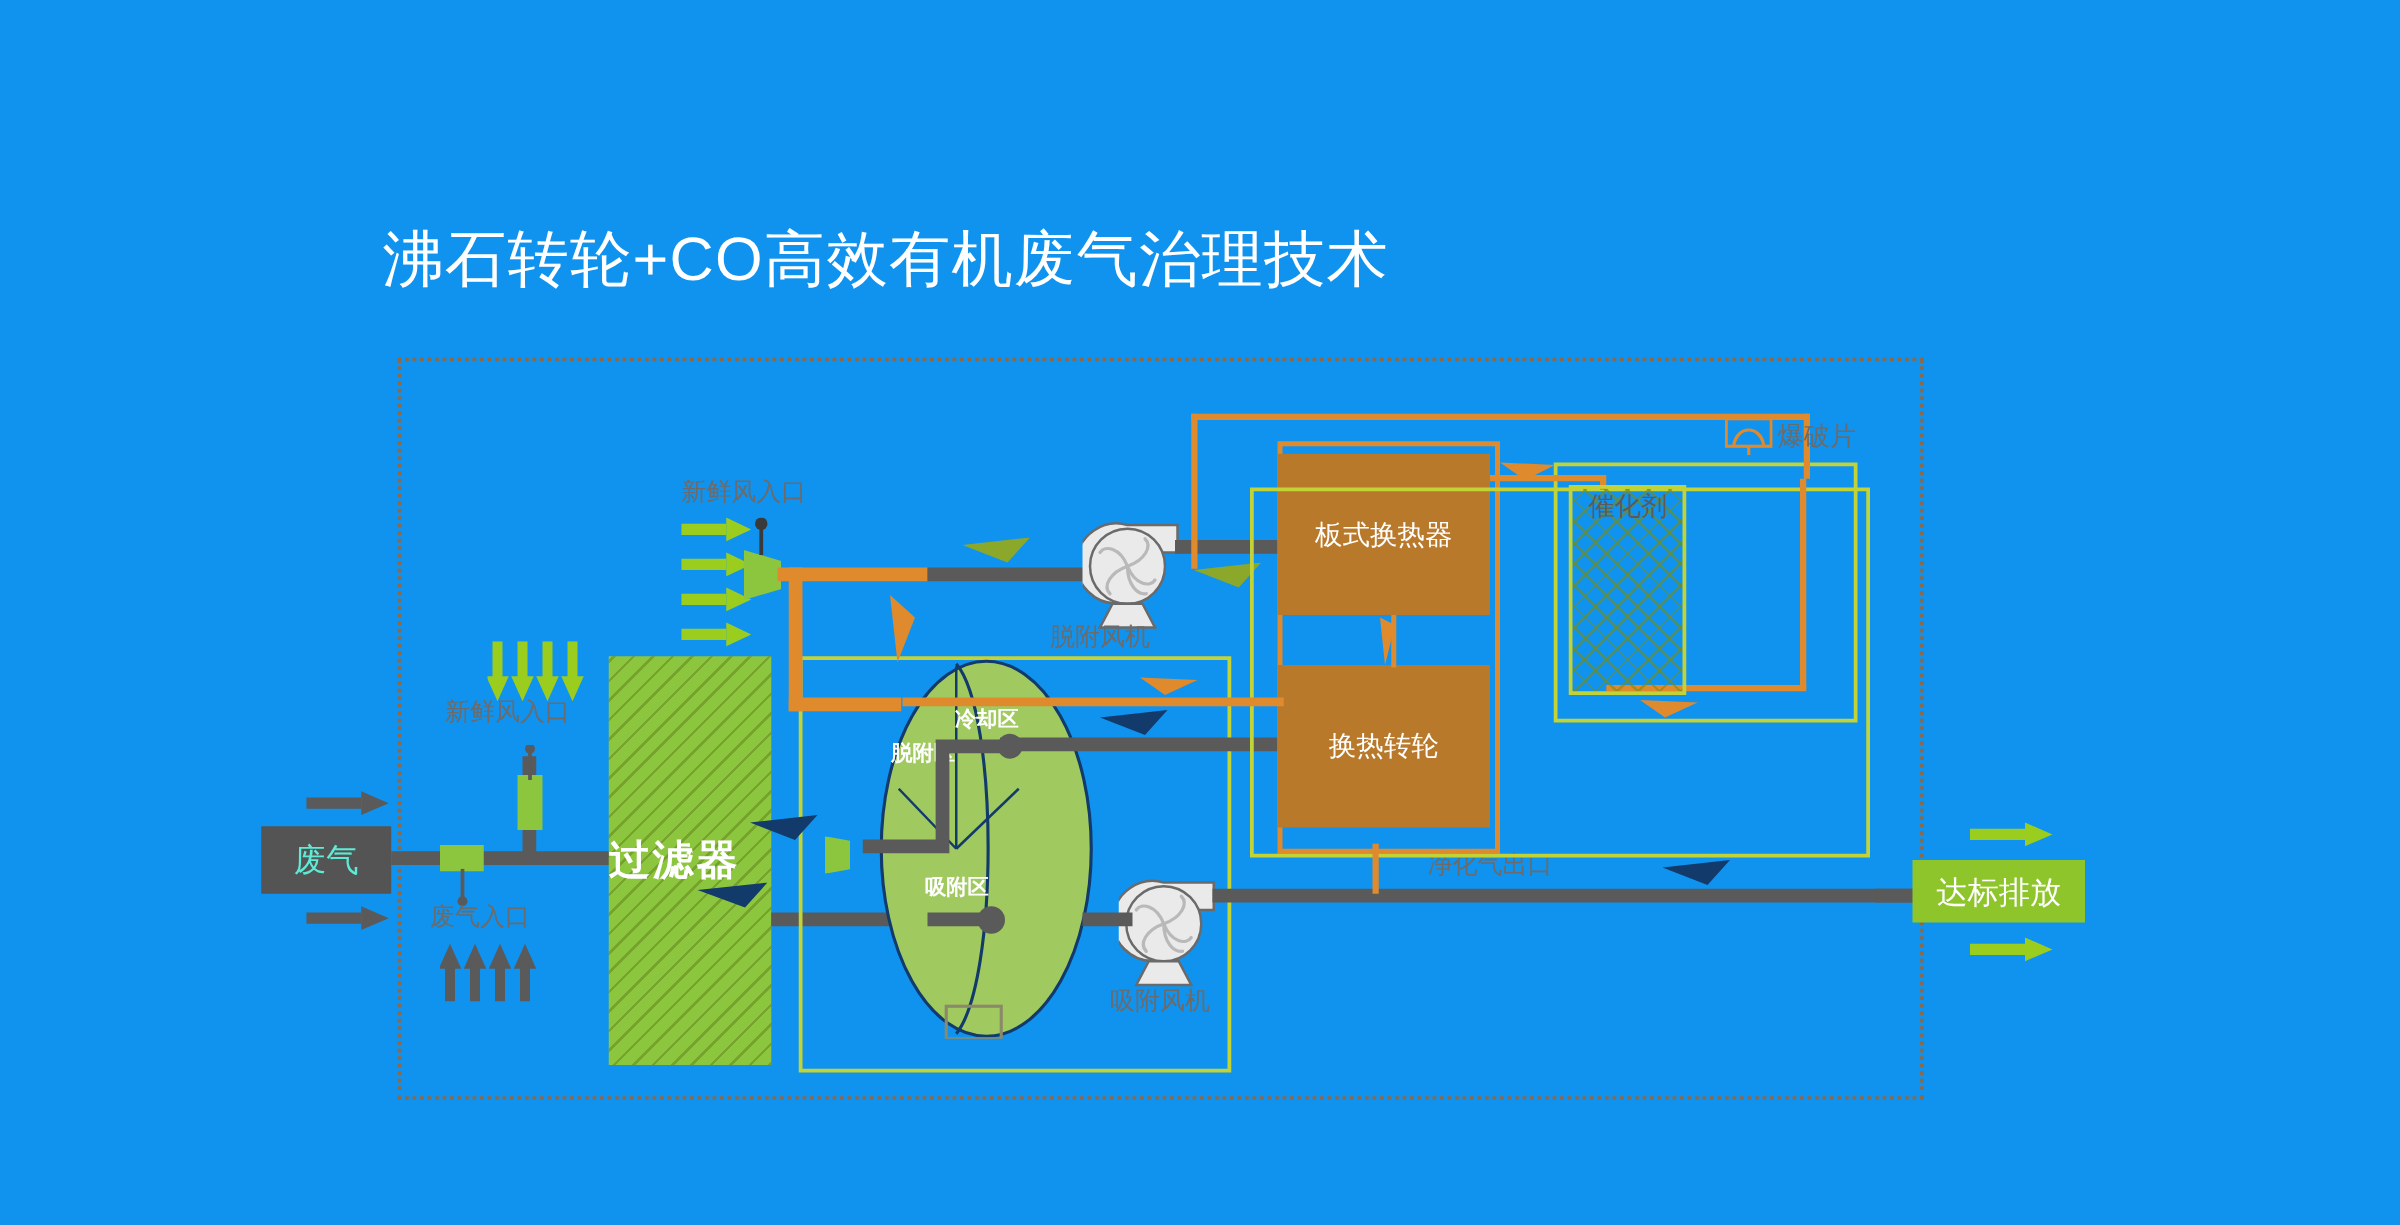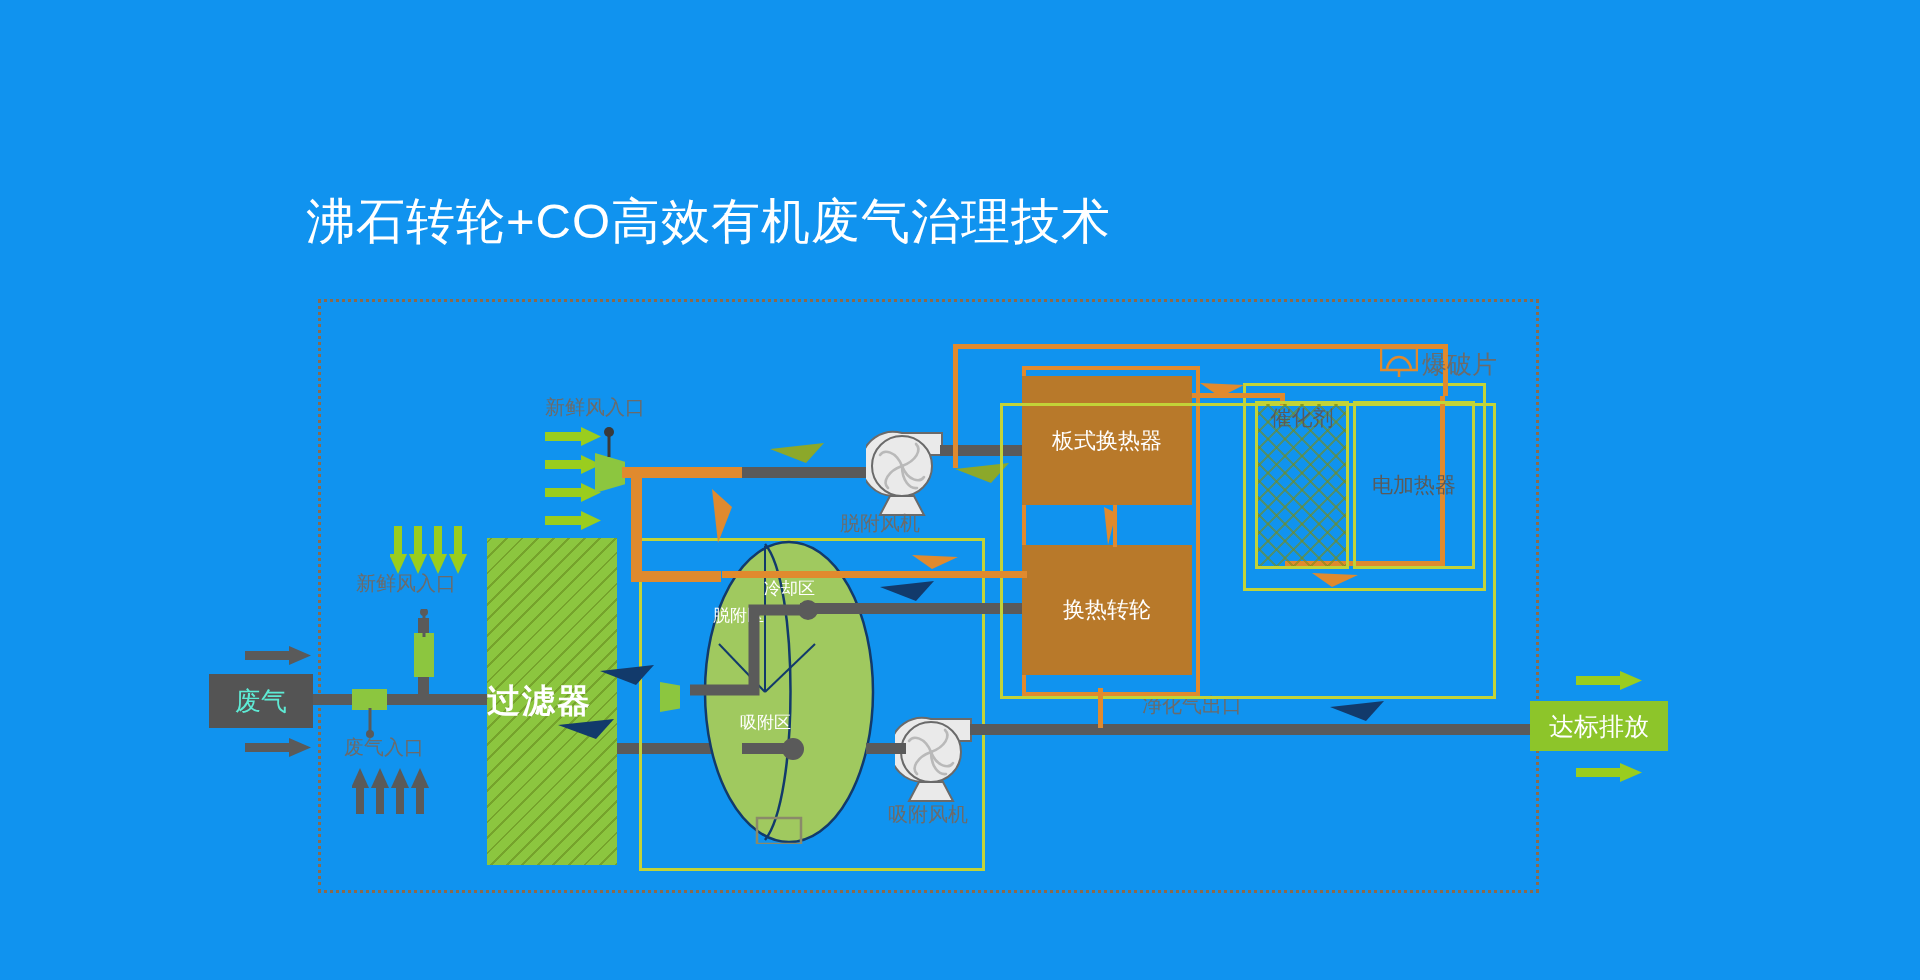--- a/index.html
+++ b/index.html
@@ -1,40 +1,40 @@
 <!DOCTYPE html>
 <html><head>
 <meta charset="utf-8">
 <style>
   html,body{margin:0;padding:0;}
   body{
     width:1920px;height:980px;overflow:hidden;
     background:#1093EF;
     font-family:"Liberation Sans","DejaVu Sans",sans-serif;
   }
-  #stage{position:relative;width:1920px;height:713px;margin-top:13px;}
+  #stage{position:relative;width:1920px;height:713px;}
   .abs{position:absolute;}
 
   
   #title{
     left:306px; top:178px;
     font-size:49px; line-height:60px; color:#ffffff; letter-spacing:1px;
     white-space:nowrap; font-weight:400;
   }
 
   
   #sys-boundary{
     left:318px; top:286px; width:1215px; height:588px;
     border:3px dotted #8a6a4c;
   }
 
   
   .lbl{color:#6b6b6b; font-size:20px; white-space:nowrap; line-height:1;}
   .lbl-s{color:#6b6b6b; font-size:17px; white-space:nowrap; line-height:1;}
-  .lbl-w{color:#ffffff; white-space:nowrap; line-height:1;}
+  .lbl-w{color:#ffffff; white-space:nowrap; line-height:1;font-weight:bold;}
 
   
   .pipe-gray{background:#5a5a5a;}
   .pipe-orange{background:#E08A2E;}
   .frame-olive{border:3px solid #C2D338;}
 
   
   #waste-box{
     left:209px; top:661px; width:104px; height:54px;
     background:#545454; color:#5eead4; font-size:26px;
@@ -332,24 +332,21 @@
   <div class="abs pipe-orange" style="left:1098px;top:675px;width:5px;height:40px;"></div>
 
   <div class="abs pipe-orange" style="left:722px;top:558px;width:305px;height:7px;"></div>
   <svg class="abs" style="left:910px;top:540px;" width="50" height="18" viewBox="0 0 50 18">
     <polygon class="arr-orange" points="48,4 2,2 22,16"></polygon>
   </svg>
 
   <div class="abs" id="cat-box">
     <span>催化剂</span>
   </div>
-  <div class="abs" id="heat-box">
-    <span>电加热器</span>
-  </div>
 
   <svg class="abs" style="left:1380px;top:334px;" width="38" height="30" viewBox="0 0 38 30">
     <rect x="1" y="1" width="36" height="22" fill="none" stroke="#E08A2E" stroke-width="2.5"></rect>
     <path d="M 7 22 C 10 6, 28 6, 31 22" fill="none" stroke="#E08A2E" stroke-width="2.5"></path>
     <line x1="19" y1="23" x2="19" y2="30" stroke="#E08A2E" stroke-width="2.5"></line>
   </svg>
-  <div class="abs lbl-s" style="left:1422px;top:339px;font-size:25px;">爆破片</div>
+  <div class="abs lbl-s" style="left:1422px;top:339px;font-size:21px;">爆破片</div>
 
 </div>
 
 </body></html>

